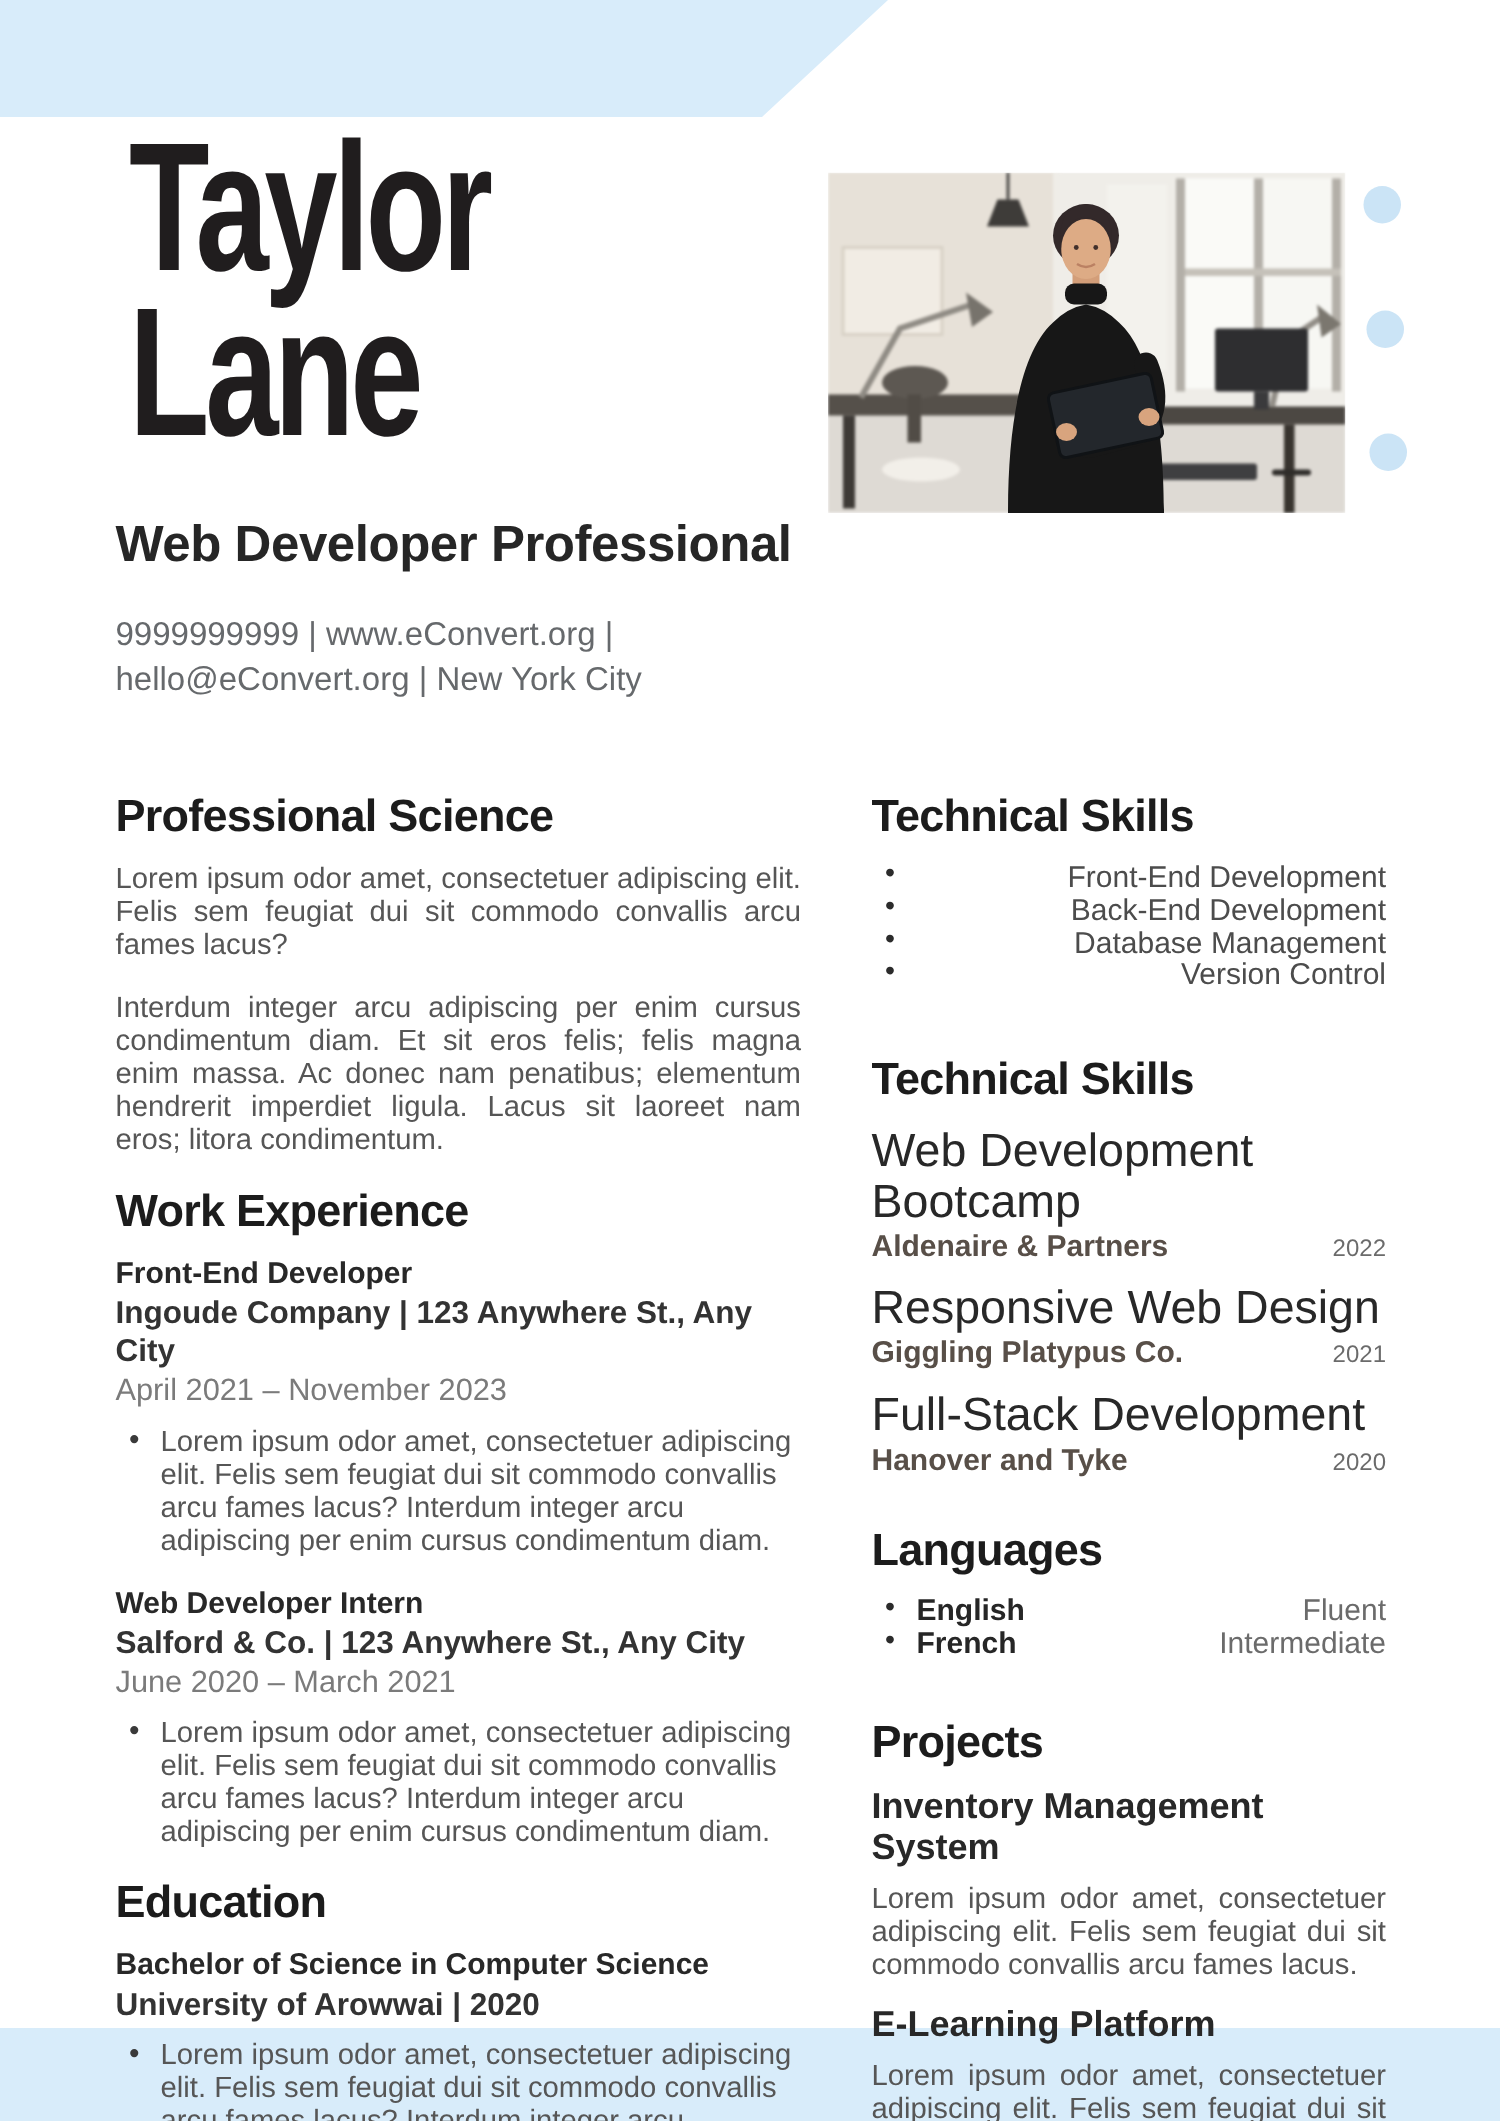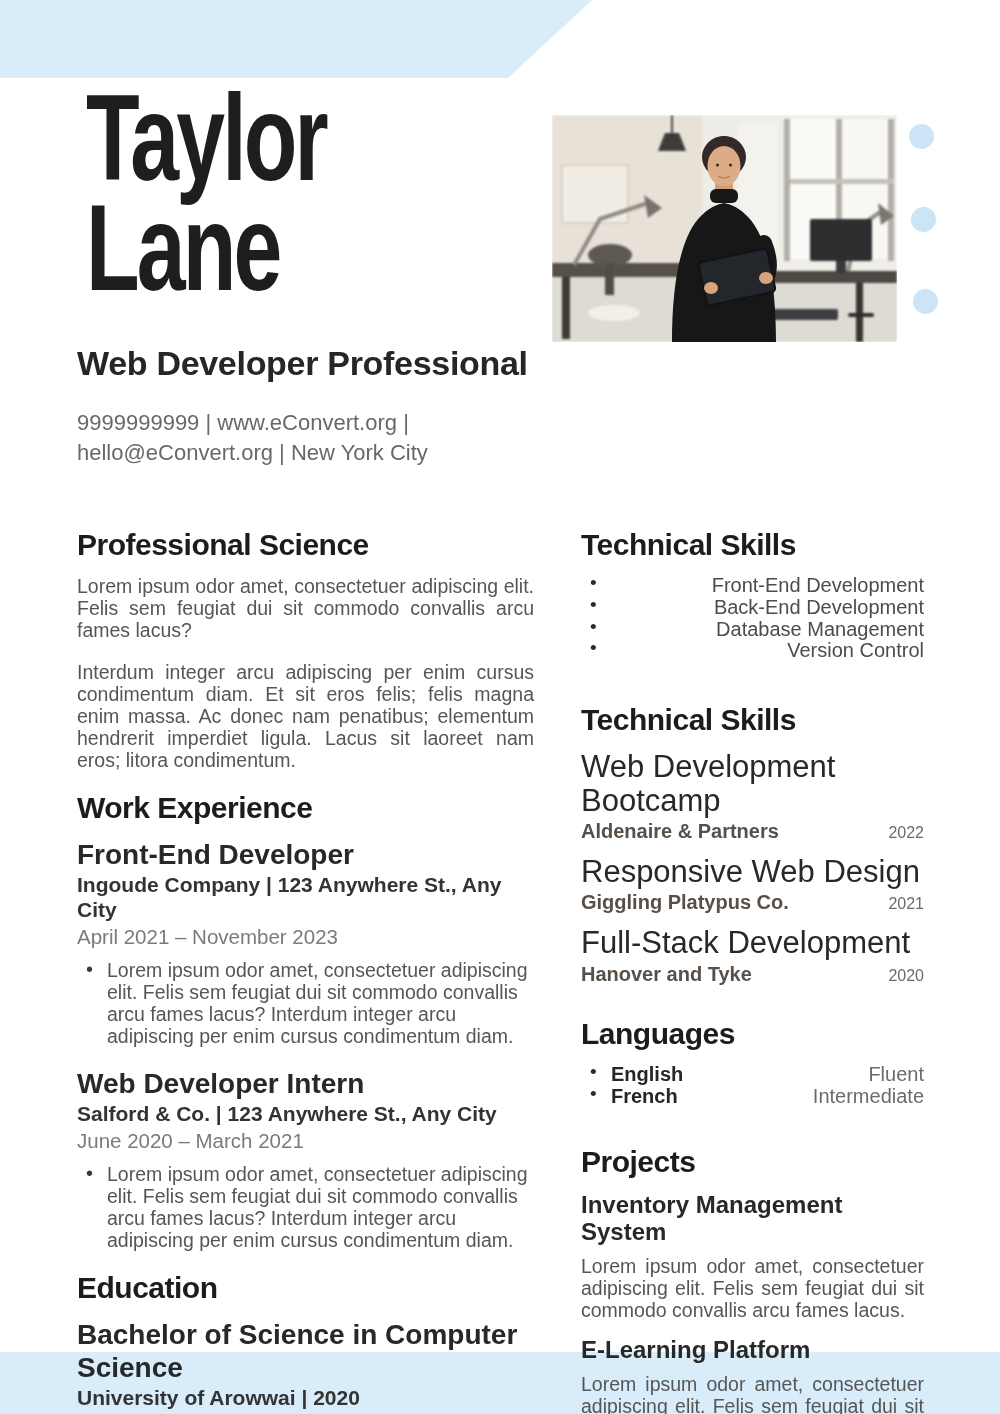--- a/index.html
+++ b/index.html
@@ -38,21 +38,21 @@
   .col-right{left:581px;width:343px;}
 
   h2.section{font-size:30px;font-weight:bold;color:#1c1c1c;letter-spacing:-0.5px;margin:0 0 14px 0;line-height:1.1;}
   .mt-lg{margin-top:30px;}
 
   p.body{font-size:19.5px;line-height:1.13;color:#565656;margin:0 0 20px 0;}
   p.just{text-align:justify;}
 
   
   .job{margin-bottom:20px;}
-  .job-title{font-size:28px;font-weight:bold;color:#282828;line-height:1.18;}
+  .job-title{font-size:20px;font-weight:bold;color:#282828;line-height:1.18;}
   .job-company{font-size:21px;font-weight:bold;color:#333333;line-height:1.2;margin-top:1px;}
   .job-dates{font-size:20.5px;color:#7b7b7b;line-height:1.2;margin-top:2px;}
 
   ul.bullets{list-style:none;margin:10px 0 0 0;padding:0;}
   ul.bullets li{
     position:relative;padding-left:30px;font-size:19.5px;line-height:1.13;color:#565656;margin-bottom:4px;
   }
   ul.bullets li::before{content:"•";position:absolute;left:9px;top:-1px;color:#3a3a3a;font-size:20px;}
 
   

